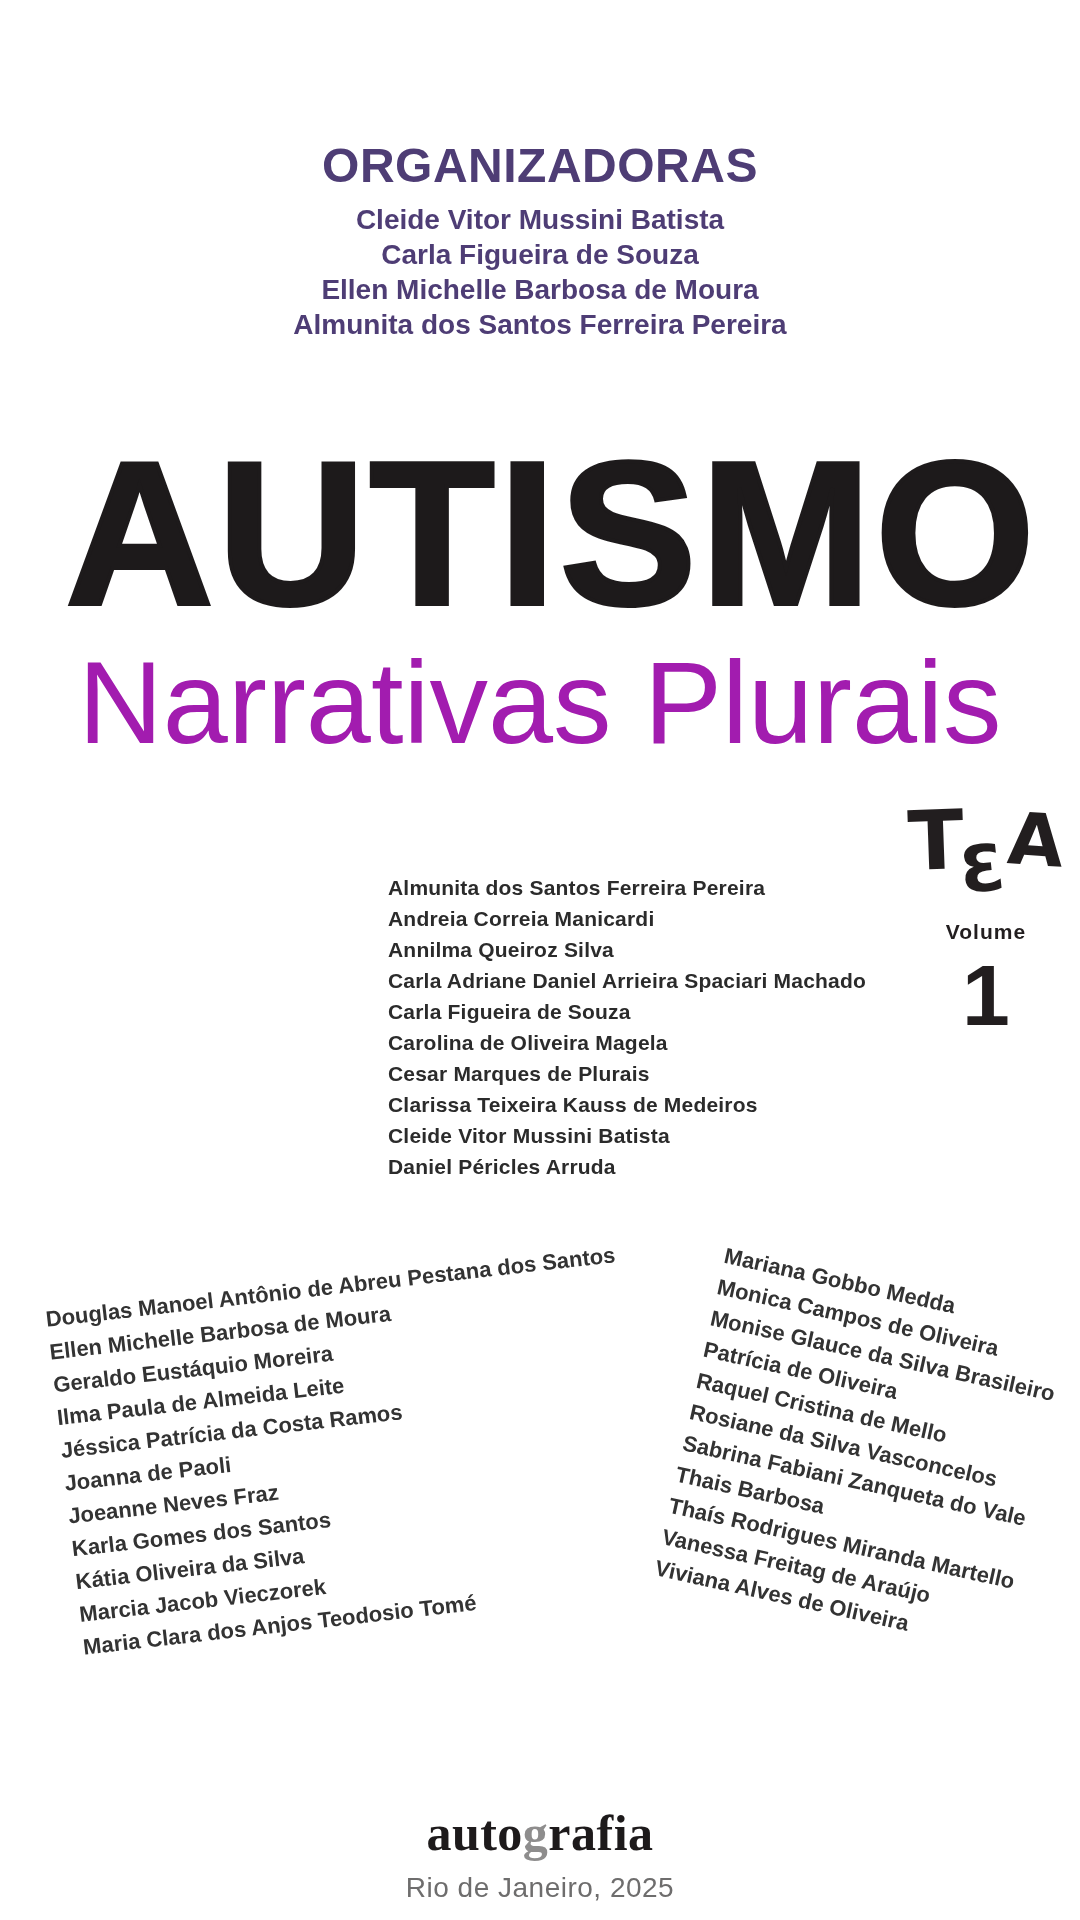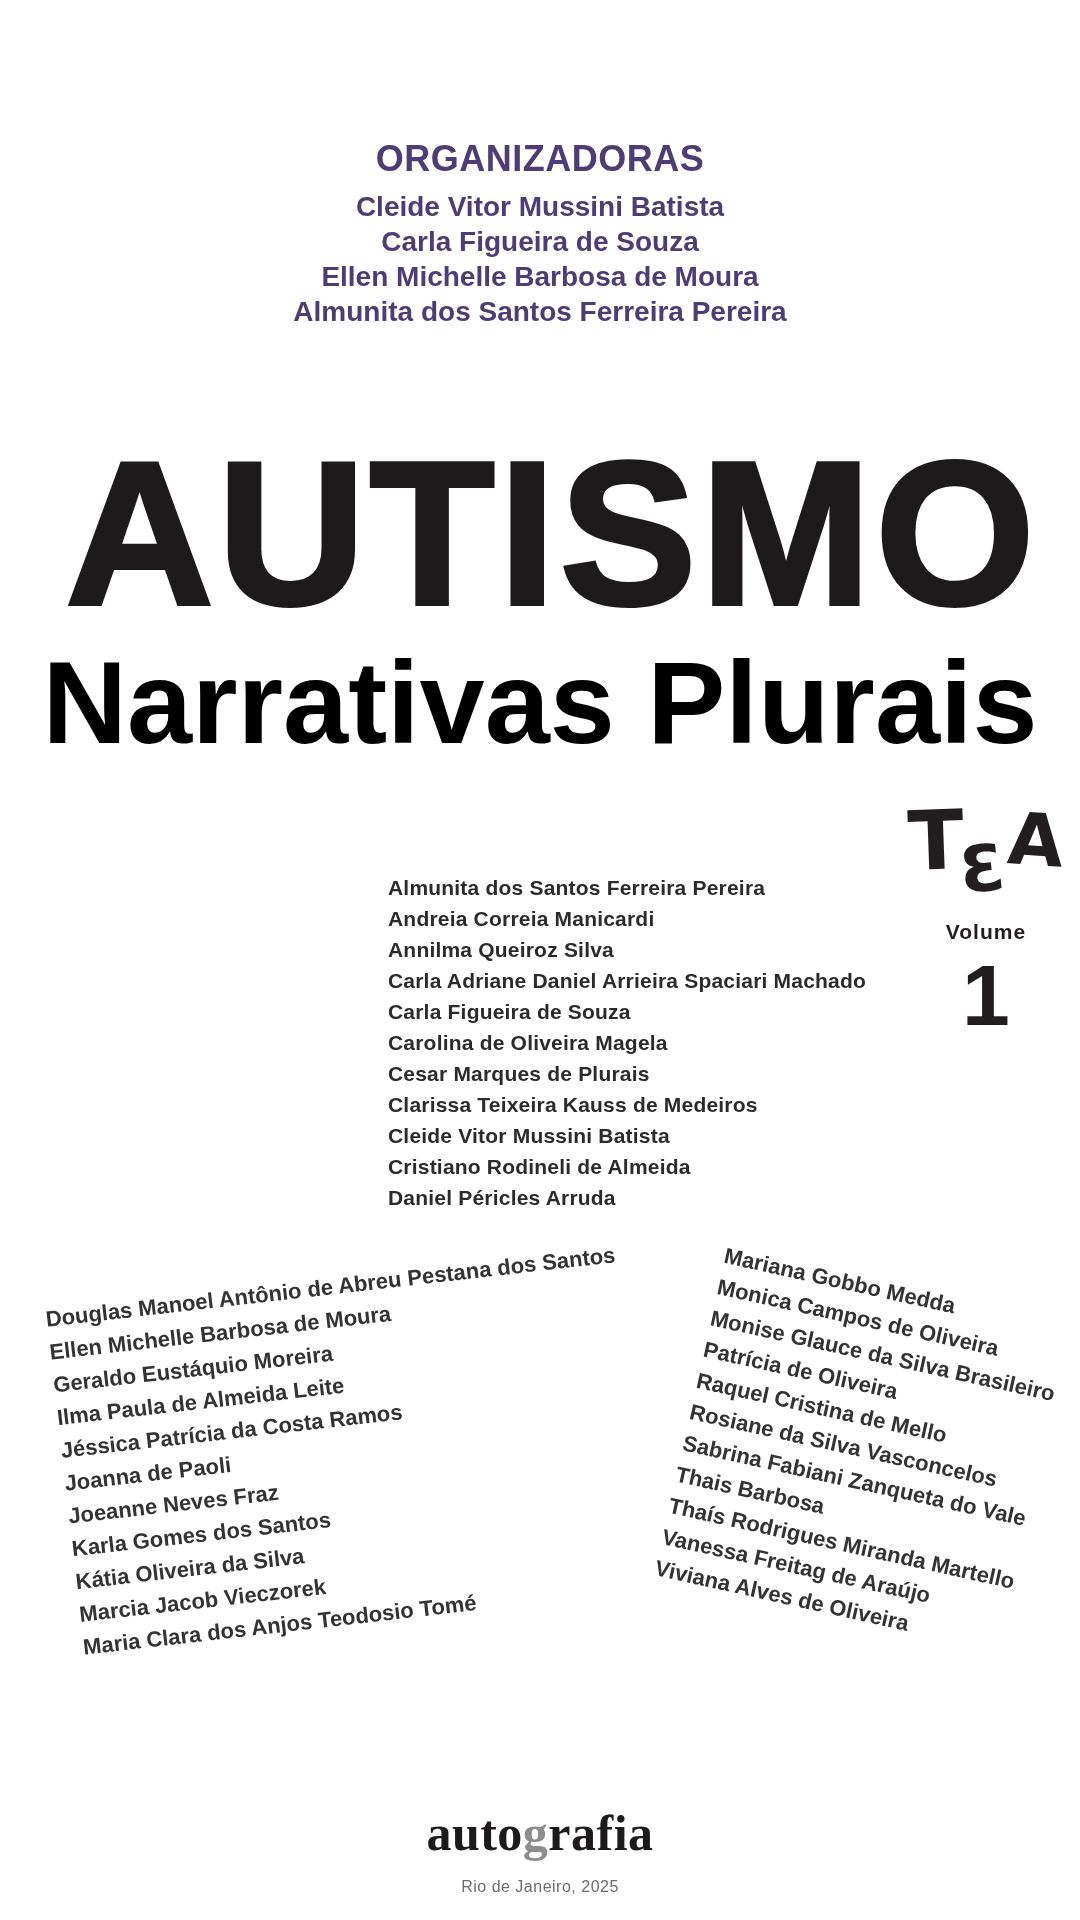--- a/index.html
+++ b/index.html
@@ -17,21 +17,21 @@
   }
 
   
   .organizers {
     position: absolute;
     top: 138px; left: 0; width: 100%;
     text-align: center;
     color: #4e3d75;
   }
   .organizers-heading {
-    font-size: 36px;
+    font-size: 48px;
     font-weight: 700;
     letter-spacing: 0.5px;
     margin-bottom: 9px;
   }
   .organizer-name {
     font-size: 28px;
     font-weight: 700;
     line-height: 35px;
   }
 
@@ -46,24 +46,24 @@
     letter-spacing: 4px;
     color: #1d1a1b;
     -webkit-text-stroke: 4px #1d1a1b;
     white-space: nowrap;
   }
   .subtitle {
     position: absolute;
     top: 644px; left: 0; width: 100%;
     text-align: center;
     font-size: 117px;
-    font-weight: 700;
+    font-weight: 400;
     line-height: 1;
     letter-spacing: 0px;
-    color: #000000;
+    color: #a21caf;
     white-space: nowrap;
   }
 
   
   .edition {
     position: absolute;
     top: 800px; right: 14px;
     width: 160px;
     text-align: center;
     color: #221e1f;
@@ -147,22 +147,22 @@
   .publisher-wordmark {
     font-family: "Liberation Serif", serif;
     font-weight: 700;
     font-size: 50px;
     letter-spacing: 0.5px;
     color: #1d1a1b;
     line-height: 1.1;
   }
   .publisher-wordmark .accent { color: #8e8d8d; }
   .imprint-line {
-    margin-top: 17px;
-    font-size: 16px;
+    margin-top: 11px;
+    font-size: 28px;
     letter-spacing: 0.5px;
     color: #6e6d6d;
   }
 </style>
 </head>
 <body>
 
 <div class="page">
 
   <div class="organizers">
@@ -204,21 +204,20 @@
       <div class="author-line">Carla Figueira de Souza</div>
 
       <div class="author-line">Carolina de Oliveira Magela</div>
 
       <div class="author-line">Cesar Marques de Plurais</div>
 
       <div class="author-line">Clarissa Teixeira Kauss de Medeiros</div>
 
       <div class="author-line">Cleide Vitor Mussini Batista</div>
 
-      <div class="author-line">Cristiano Rodineli de Almeida</div>
 
       <div class="author-line">Daniel Péricles Arruda</div>
     </div>
 
   <div class="authors-left">
 
       <div class="author-line">Douglas Manoel Antônio de Abreu Pestana dos Santos</div>
 
       <div class="author-line">Ellen Michelle Barbosa de Moura</div>
 

